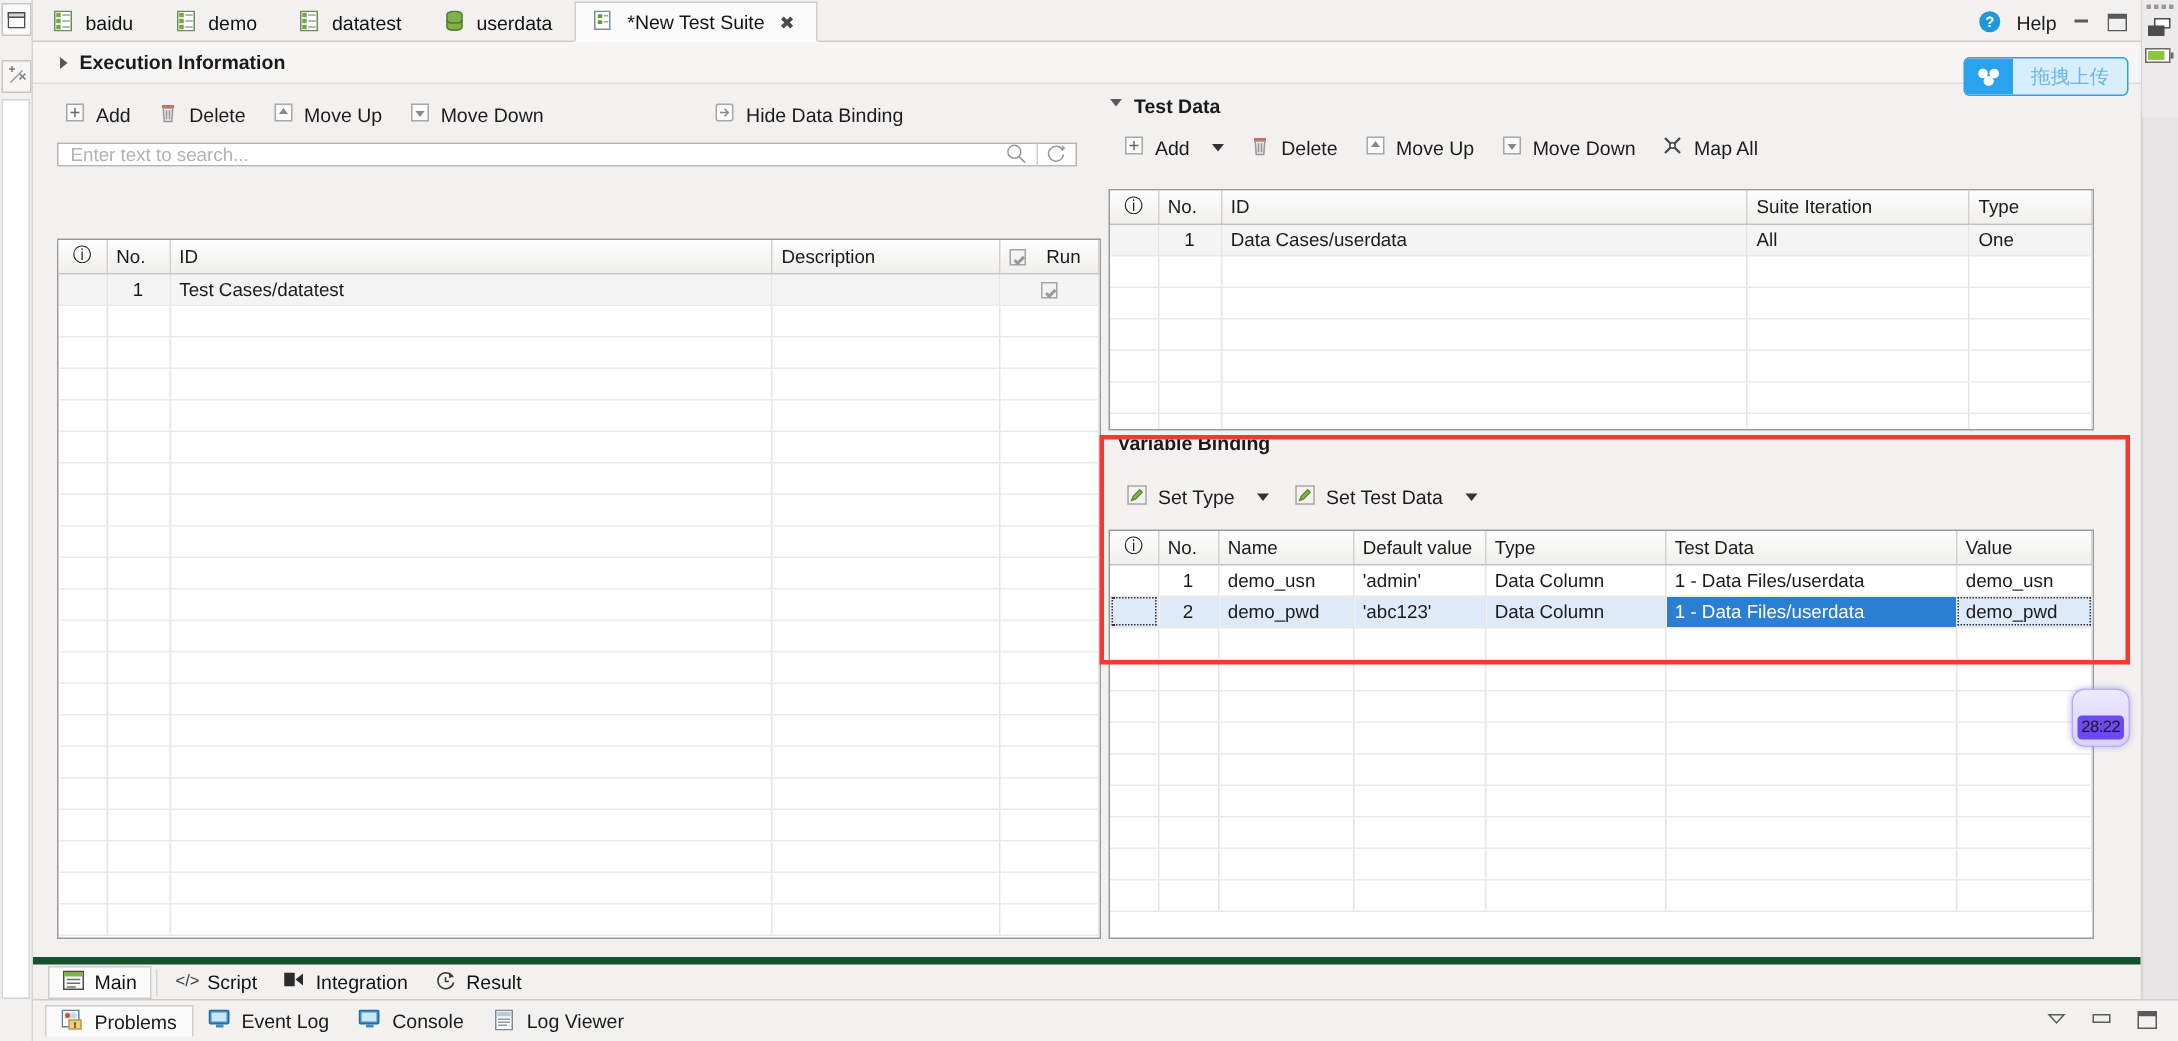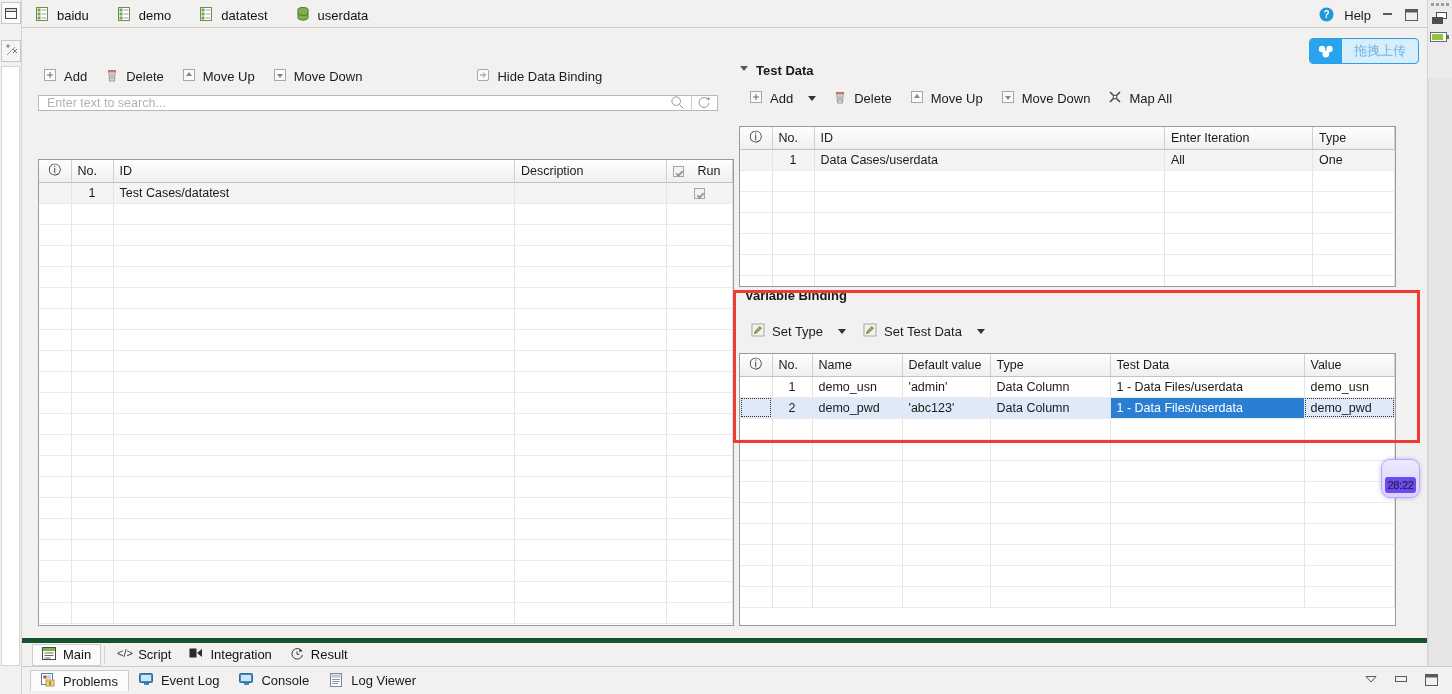--- a/index.html
+++ b/index.html
@@ -315,20 +315,33 @@
       <span class="icon16">
         <svg width="14" height="14" viewBox="0 0 14 14">
             <ellipse cx="7" cy="2.6" rx="5" ry="2.1" fill="#7fb04a" stroke="#4f7a2e"></ellipse>
             <path d="M2 2.6v8.4c0 1.2 2.2 2.1 5 2.1s5-.9 5-2.1V2.6" fill="#7fb04a" stroke="#4f7a2e"></path>
             <path d="M2 6.3c0 1.2 2.2 2.1 5 2.1s5-.9 5-2.1" fill="none" stroke="#4f7a2e"></path>
           </svg>
       </span>
       <span>userdata</span>
     </div>
 
+    <div class="tab active">
+      <span class="icon16">
+        <svg width="14" height="14" viewBox="0 0 14 14">
+            <rect x="0.5" y="0.5" width="10" height="12" fill="#fff" stroke="#7b8c99"></rect>
+            <rect x="2.5" y="2.5" width="3" height="2.5" fill="#5f9c3a"></rect>
+            <rect x="2.5" y="6.5" width="3" height="2.5" fill="#5f9c3a"></rect>
+            <path d="M6.5 3.5h3M6.5 7.5h3" stroke="#9aa0a6"></path>
+            <rect x="3.5" y="2.5" width="10" height="12" fill="#fbfbfb" stroke="#7b8c99" opacity="0"></rect>
+          </svg>
+      </span>
+      <span>*New Test Suite</span>
+      <span class="close">✖</span>
+    </div>
 
     <div class="help-area">
       <span class="icon16">
         <svg width="15" height="15" viewBox="0 0 15 15">
             <circle cx="7.5" cy="7.5" r="7" fill="#2196d8"></circle>
             <text x="7.5" y="11" font-size="10" font-family="Liberation Sans" fill="#fff" text-anchor="middle" font-weight="bold">?</text>
           </svg>
       </span>
       <span class="help-text">Help</span>
       <span class="winbtn">
@@ -340,20 +353,24 @@
         <svg width="13" height="12" viewBox="0 0 13 12">
             <rect x="0.5" y="0.5" width="12" height="11" fill="none" stroke="#5a5a5a"></rect>
             <rect x="0.5" y="0.5" width="12" height="3" fill="#5a5a5a"></rect>
           </svg>
       </span>
     </div>
   </div>
 
   <div class="editor">
 
+    <div class="exec-info">
+      <span class="tri"></span>
+      <span>Execution Information</span>
+    </div>
 
     <div class="upload-pill">
       <span class="ic">
         <svg width="20" height="16" viewBox="0 0 20 16">
             <circle cx="6" cy="6" r="3.2" fill="#fff"></circle>
             <circle cx="13.5" cy="6" r="3.2" fill="#fff"></circle>
             <circle cx="9.8" cy="11" r="3.4" fill="#fff"></circle>
           </svg>
       </span>
       <span class="txt">拖拽上传</span>
@@ -673,21 +690,21 @@
               <col style="width:42px">
               <col>
             <col style="width:148px">
               <col style="width:82px">
           </colgroup>
           <thead>
             <tr>
               <th class="center err-col">ⓘ</th>
               <th>No.</th>
               <th>ID</th>
-              <th>Enter Iteration</th>
+              <th>Suite Iteration</th>
               <th>Type</th>
             </tr>
           </thead>
           <tbody id="td-body">
               <tr class="row-alt">
                 <td class="center"></td>
                 <td class="center">1</td>
                 <td>Data Cases/userdata</td>
                 <td>All</td>
                 <td>One</td>

